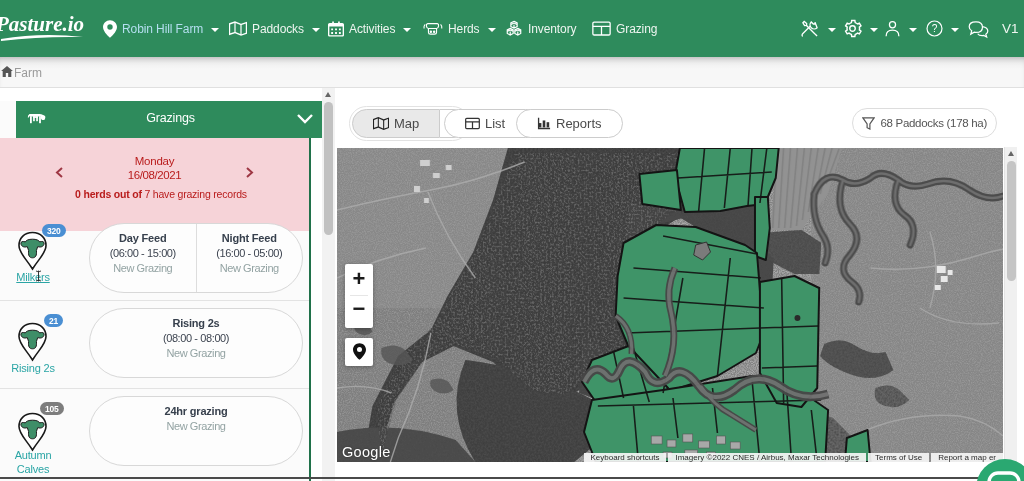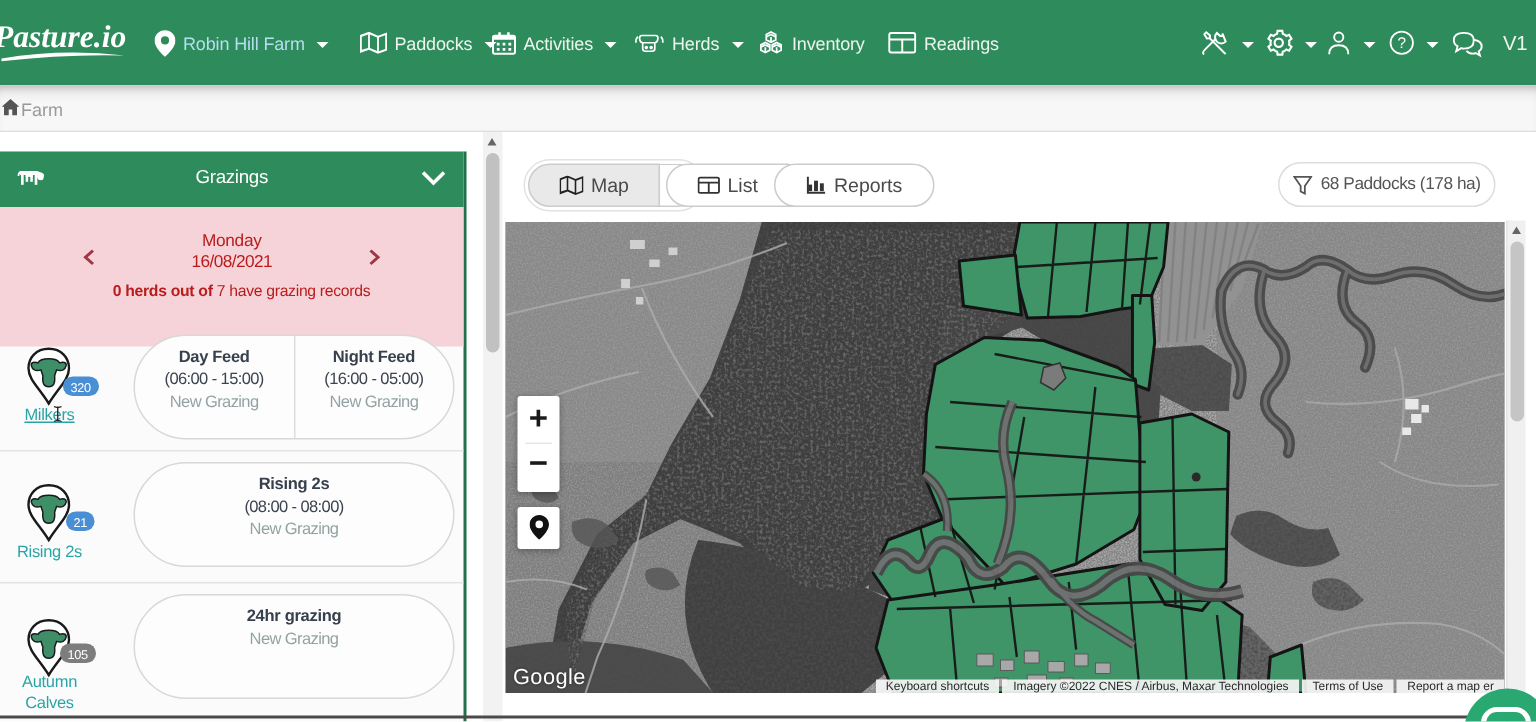--- a/index.html
+++ b/index.html
@@ -19,35 +19,35 @@
 
 
 #crumb { position:absolute; left:0; top:57px; width:1024px; height:31px;
   background:linear-gradient(#e9e9e9, #f7f7f7 40%);
   border-bottom:1px solid #e0e0e0; box-shadow:inset 0 5px 6px -4px rgba(0,0,0,0.25); }
 #crumb .txt { position:absolute; left:14px; top:9px; color:#9a9a9a; font-size:12px; }
 
 
 #sidebar { position:absolute; left:0; top:101px; width:311px; height:380px; background:#fbfbfb;
   border-right:2px solid #20714a; }
-#sbhead { position:absolute; left:0; top:0; width:309px; height:37px; background:#2e8b5c;
+#sbhead { position:absolute; left:16px; top:0; width:309px; height:37px; background:#2e8b5c;
   color:#fff; }
 #sbhead .title { position:absolute; left:0; right:0; top:10px; text-align:center; font-size:12.5px;
   letter-spacing:-0.2px; }
 #pinkpanel { position:absolute; left:0; top:37px; width:309px; height:93px; background:#f6d3d8;
   color:#b91c1c; text-align:center; }
 #pinkpanel .d1 { margin-top:17px; font-size:11.5px; letter-spacing:-0.2px; }
 #pinkpanel .d2 { font-size:11.5px; letter-spacing:-0.4px; margin-top:2px; }
 #pinkpanel .d3 { margin-top:7px; font-size:10.5px; letter-spacing:-0.2px;padding-left:13px; }
 .pchev { position:absolute; top:26px; }
 
 .hrow { position:absolute; left:0; width:309px; }
 .hsep { position:absolute; left:0; width:309px; border-top:1px solid #e3e3e3; }
-.badge { position:absolute; font-size:8.5px; font-weight:normal; color:#fff; border-radius:7px;
-  padding:1.5px 5px; letter-spacing:-0.2px;margin-top:27px; }
+.badge { position:absolute; font-size:8.5px; font-weight:bold; color:#fff; border-radius:7px;
+  padding:1.5px 5px; letter-spacing:-0.2px; }
 .badge.blue { background:#4a8fd3; }
 .badge.gray { background:#7d7d7d; }
 .hlabel { position:absolute; color:#2aa5a5; font-size:11px; line-height:13.5px; width:64px;
   text-align:center; letter-spacing:-0.2px; }
 .gcard { position:absolute; left:89px; width:214px; height:70px; border:1px solid #d8d8d8;
   border-radius:35px; background:#fdfdfd; display:flex; }
 .gcell { flex:1 1 0; text-align:center; padding-top:7px; font-size:11px; letter-spacing:-0.4px;
   color:#3d4450; line-height:15px; }
 .gcell + .gcell { border-left:1px solid #ddd; }
 .gcell .t { font-weight:bold; font-size:11px; color:#37404d; letter-spacing:-0.2px; }
@@ -104,21 +104,21 @@
     <svg class="abs" style="left:0px;top:34px" width="85" height="9" viewBox="0 0 88 9">
       <path d="M1,5 Q44,-2 86,3 Q44,2 1,7 Z" fill="#fff"></path>
     </svg>
     <div class="navitem" style="left:103px">
       <svg width="14" height="18" viewBox="0 0 15 19">
           <path d="M7.5 0C3.4 0 0 3.3 0 7.4 0 12.9 7.5 19 7.5 19S15 12.9 15 7.4C15 3.3 11.6 0 7.5 0zm0 10.2a2.9 2.9 0 110-5.8 2.9 2.9 0 010 5.8z" fill="#fff"></path>
         </svg>
       <span style="color:#b5dff0">Robin Hill Farm</span>
         <span class="caret"></span>
     </div>
-    <div class="navitem" style="left:240px">
+    <div class="navitem" style="left:229px">
       <svg width="18" height="15" viewBox="0 0 21 17">
           <path d="M7 0L0 2.5v14L7 14l7 3 7-2.5v-14L14 3 7 0zm.7 2l5.6 2.4v10.5L7.7 12.5V2zM6.3 2v10.5L1.4 14V3.8L6.3 2zm8.4 2.5l4.9-1.8v10.7l-4.9 1.8V4.5z" fill="#fff"></path>
         </svg>
       <span>Paddocks</span>
         <span class="caret"></span>
     </div>
     <div class="navitem" style="left:328px">
       <svg width="16" height="16" viewBox="0 0 19 18">
           <path d="M5 0v2H2c-1.1 0-2 .9-2 2v12c0 1.1.9 2 2 2h15c1.1 0 2-.9 2-2V4c0-1.1-.9-2-2-2h-3V0h-2v2H7V0H5zM1.6 6h15.8v9.9c0 .3-.2.5-.5.5H2.1c-.3 0-.5-.2-.5-.5V6zm2.2 2.4v2.2H6V8.4H3.8zm4.6 0v2.2h2.2V8.4H8.4zm4.6 0v2.2h2.2V8.4H13zM3.8 12.6v2.2H6v-2.2H3.8zm4.6 0v2.2h2.2v-2.2H8.4zm4.6 0v2.2h2.2v-2.2H13z" fill="#fff"></path>
         </svg>
@@ -148,21 +148,21 @@
         </svg>
       <span>Inventory</span>
     </div>
     <div class="navitem" style="left:592px">
       <svg width="19" height="15" viewBox="0 0 22 17">
           <g fill="none" stroke="#fff" stroke-width="1.5">
             <rect x="1" y="1" width="20" height="15" rx="1.5"></rect>
             <path d="M1 6 h20 M11 6 v10"></path>
           </g>
         </svg>
-      <span>Readings</span>
+      <span>Grazing</span>
     </div>
 
     <div class="navitem" style="left:800px">
       <svg width="20" height="20" viewBox="0 0 24 24">
           <g fill="none" stroke="#fff" stroke-width="1.6">
             <path d="M3.5 4.5 L5 3 8 5.5 7.8 7.8 5.5 8 z"></path>
             <path d="M7.5 7.5 L18 18"></path>
             <path d="M18 18 l2.5 2.5"></path>
             <path d="M21.5 9.5 A4.2 4.2 0 1 1 14.5 2.5 L17 5 19 5 19 3 z" transform="translate(-1,1)"></path>
             <path d="M14.5 9.5 L5 19 q-2.5 2.5 -0.5 4" transform="translate(-1,-1) scale(0.95)"></path>

